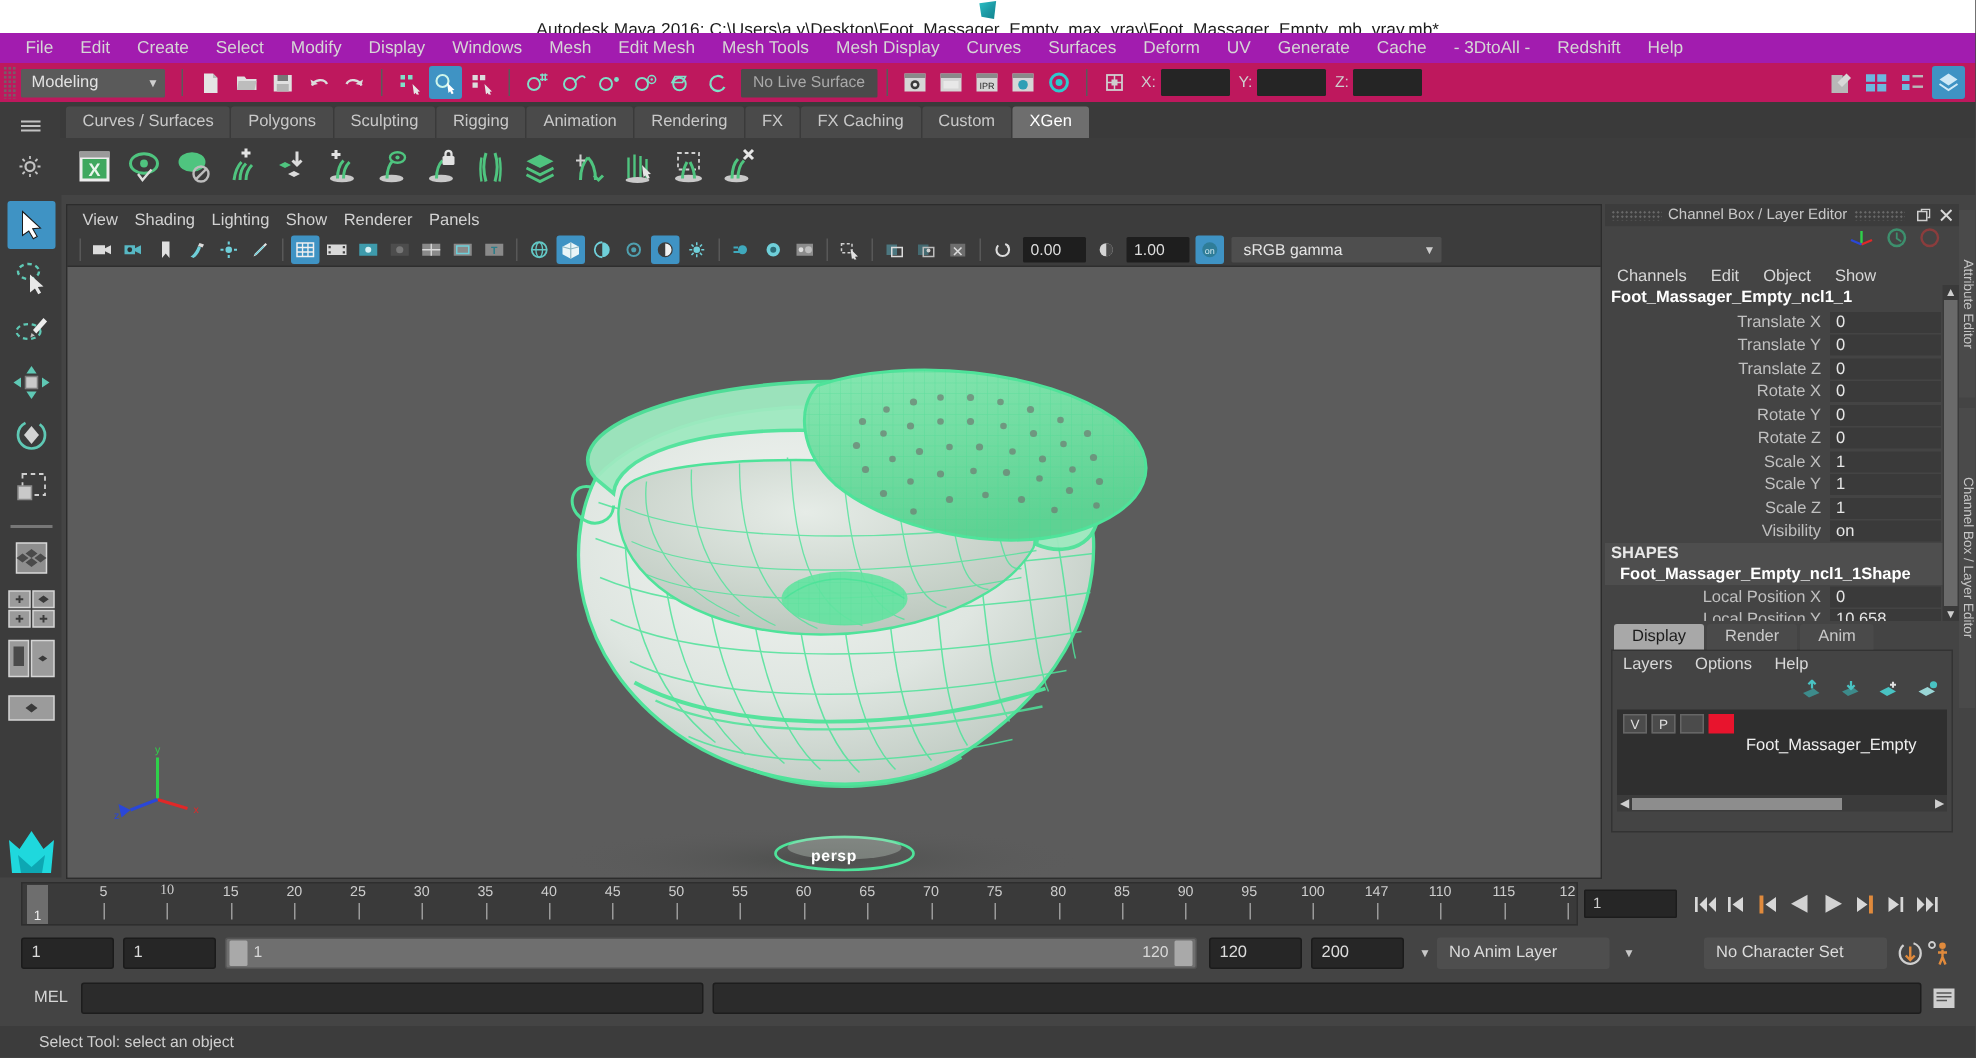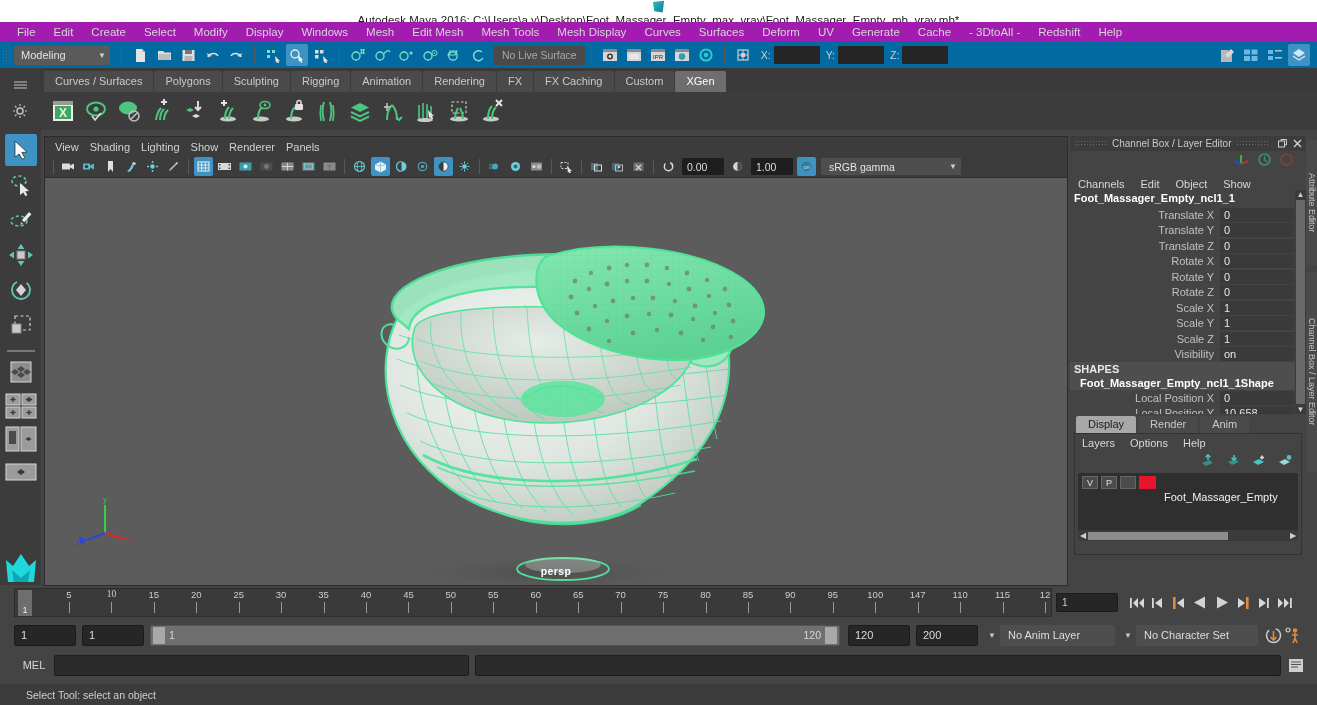--- a/index.html
+++ b/index.html
@@ -36,21 +36,21 @@
     position:absolute; left:0; top:22px; width:1317px; height:20px;
     background:#a21caf; display:flex; align-items:center; padding-left:8px;
   }
   .menu-item{
     font-size:11.5px; color:#d6d6d6; padding:2px 9px; white-space:nowrap; cursor:default;
   }
 
   
   .statusline{
     position:absolute; left:0; top:42px; width:1317px; height:26px;
-    background:#0369a1; display:flex; align-items:center;text-align:right;
+    background:#be185d; display:flex; align-items:center;text-align:right;
   }
   .grip{
     width:9px;height:22px;margin:0 3px 0 2px;flex:0 0 auto;
     background-image:radial-gradient(circle, #6a6a6a 1px, transparent 1px);
     background-size:3px 3px; opacity:.8;
   }
   .combo{
     height:19px; background:#5a5a5a; border:none; border-radius:1px;
     display:flex; align-items:center; color:#e2e2e2; font-size:11px;
     padding:0 4px 0 7px; margin-right:5px; position:relative;
@@ -1398,21 +1398,21 @@
       <span class="rangelbl right">120</span>
       <div class="rangehandle"></div>
     </div>
     <div class="rfield">120</div>
     <div class="rfield">200</div>
     <div class="dd-arrow">▼</div>
     <div class="selcombo" style="width:115px;">
       <span>No Anim Layer</span>
     </div>
     <div class="dd-arrow">▼</div>
-    <div class="selcombo" style="width:122px;">
+    <div class="selcombo" style="width:122px;margin-left:42px;">
       <span>No Character Set</span>
     </div>
     <div class="pb">
       <svg width="19" height="19" viewBox="0 0 19 19">
           <circle cx="9.5" cy="9.5" r="7" fill="none" stroke="#cfcfcf" stroke-width="1.5" stroke-dasharray="28,7"></circle>
           <path d="M9.5 5v9M6.5 11l3 3 3-3" stroke="#e08a3c" stroke-width="1.6" fill="none"></path>
         </svg>
     </div>
     <div class="pb">
       <svg width="19" height="19" viewBox="0 0 19 19">

